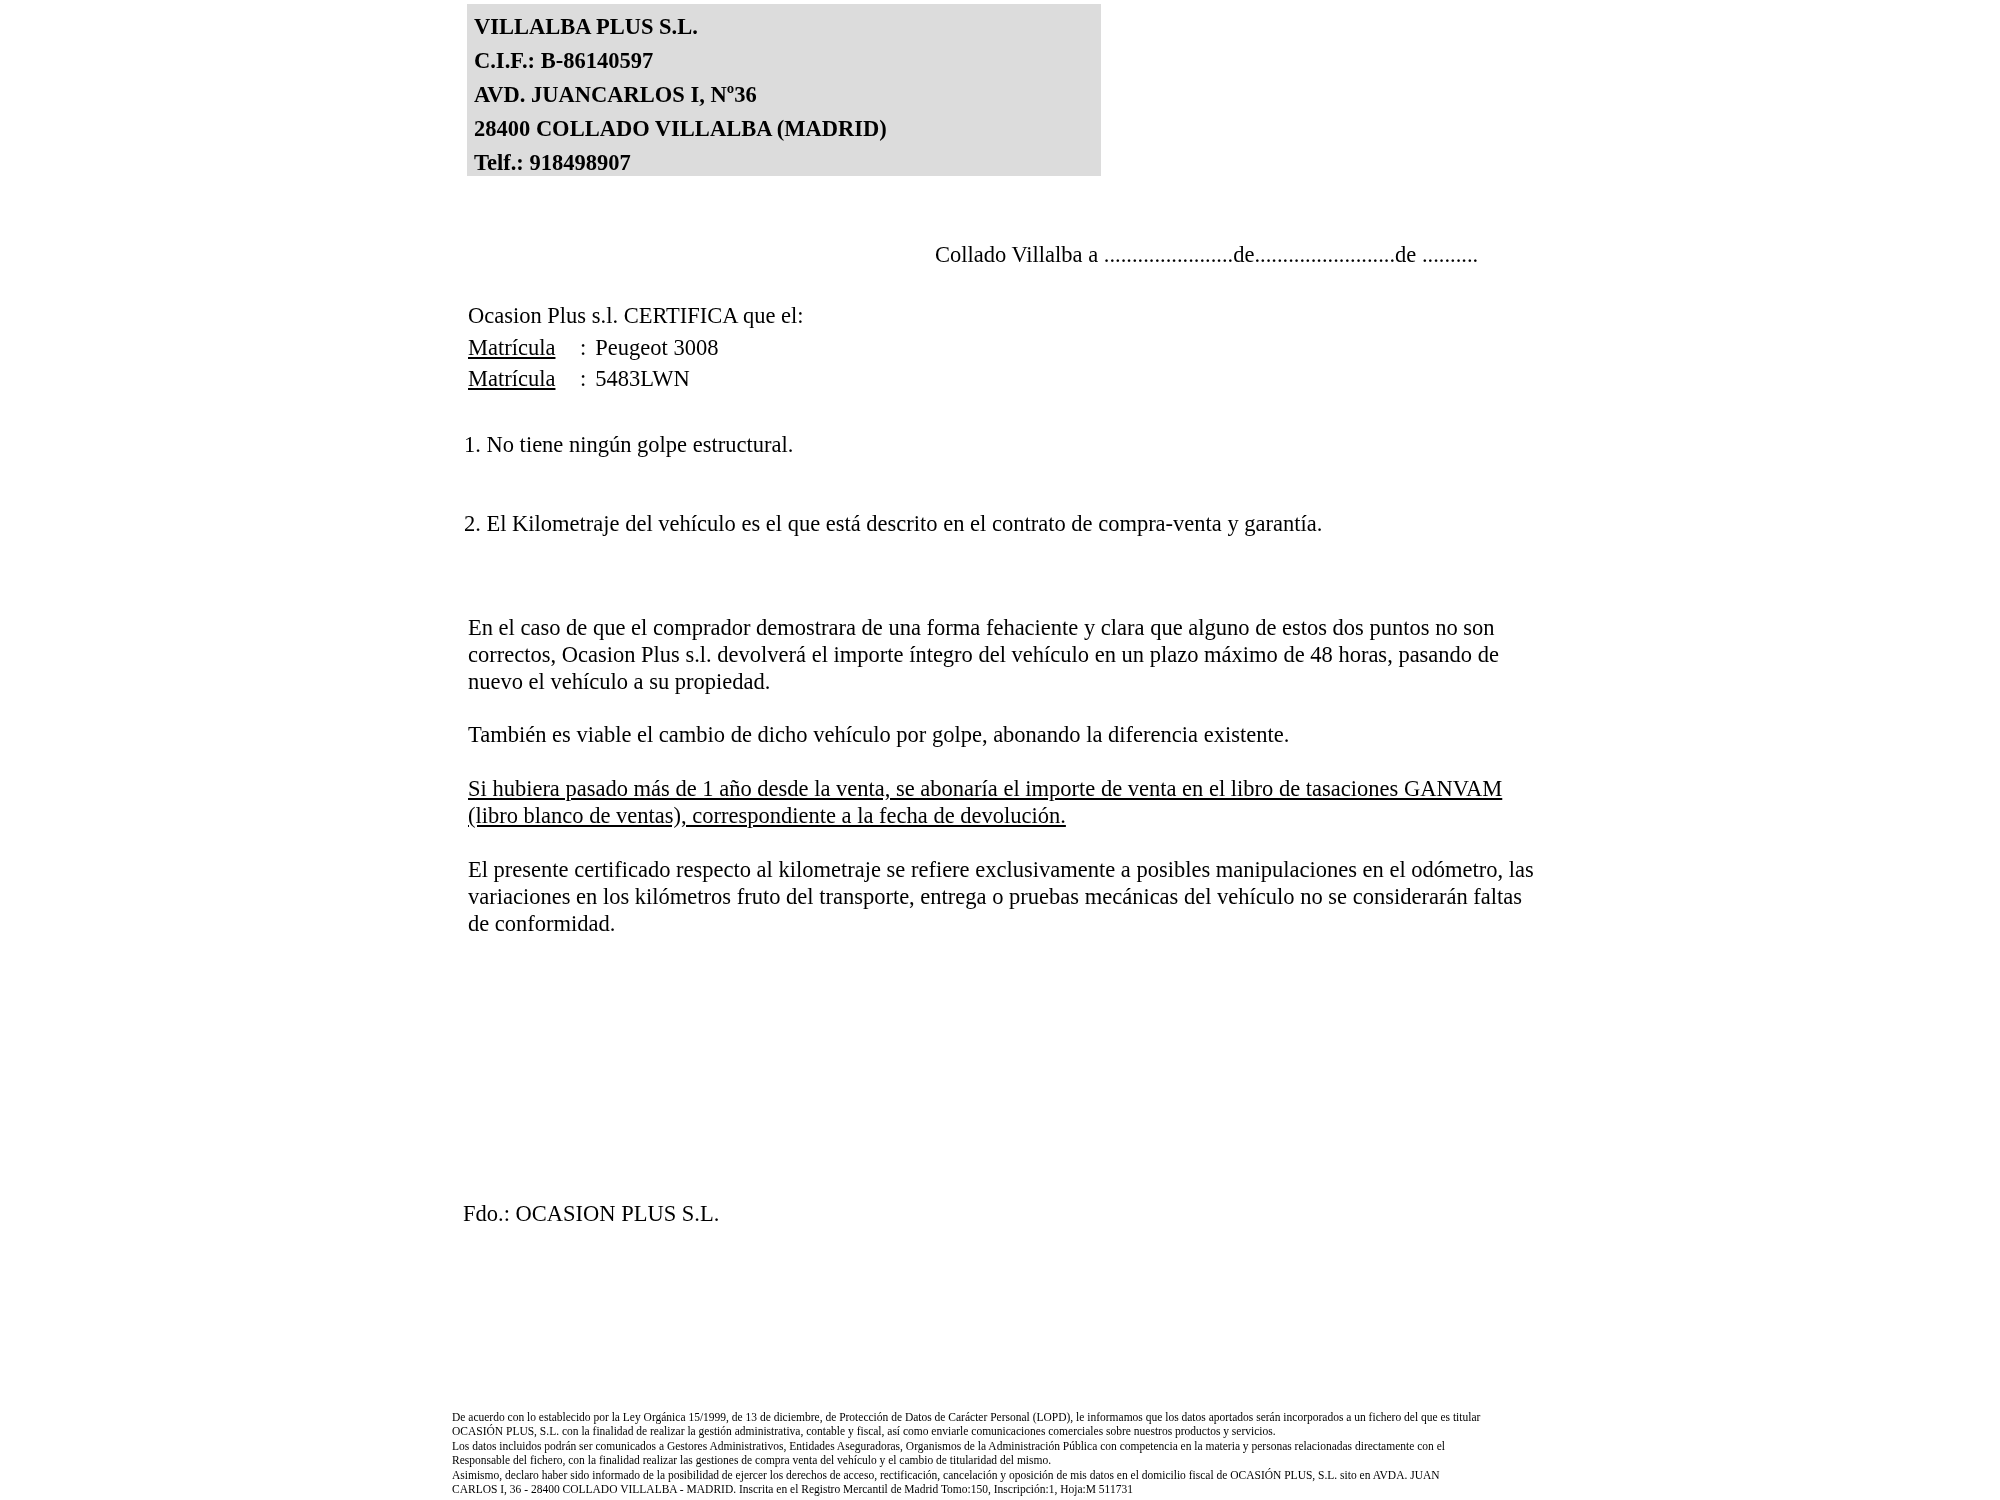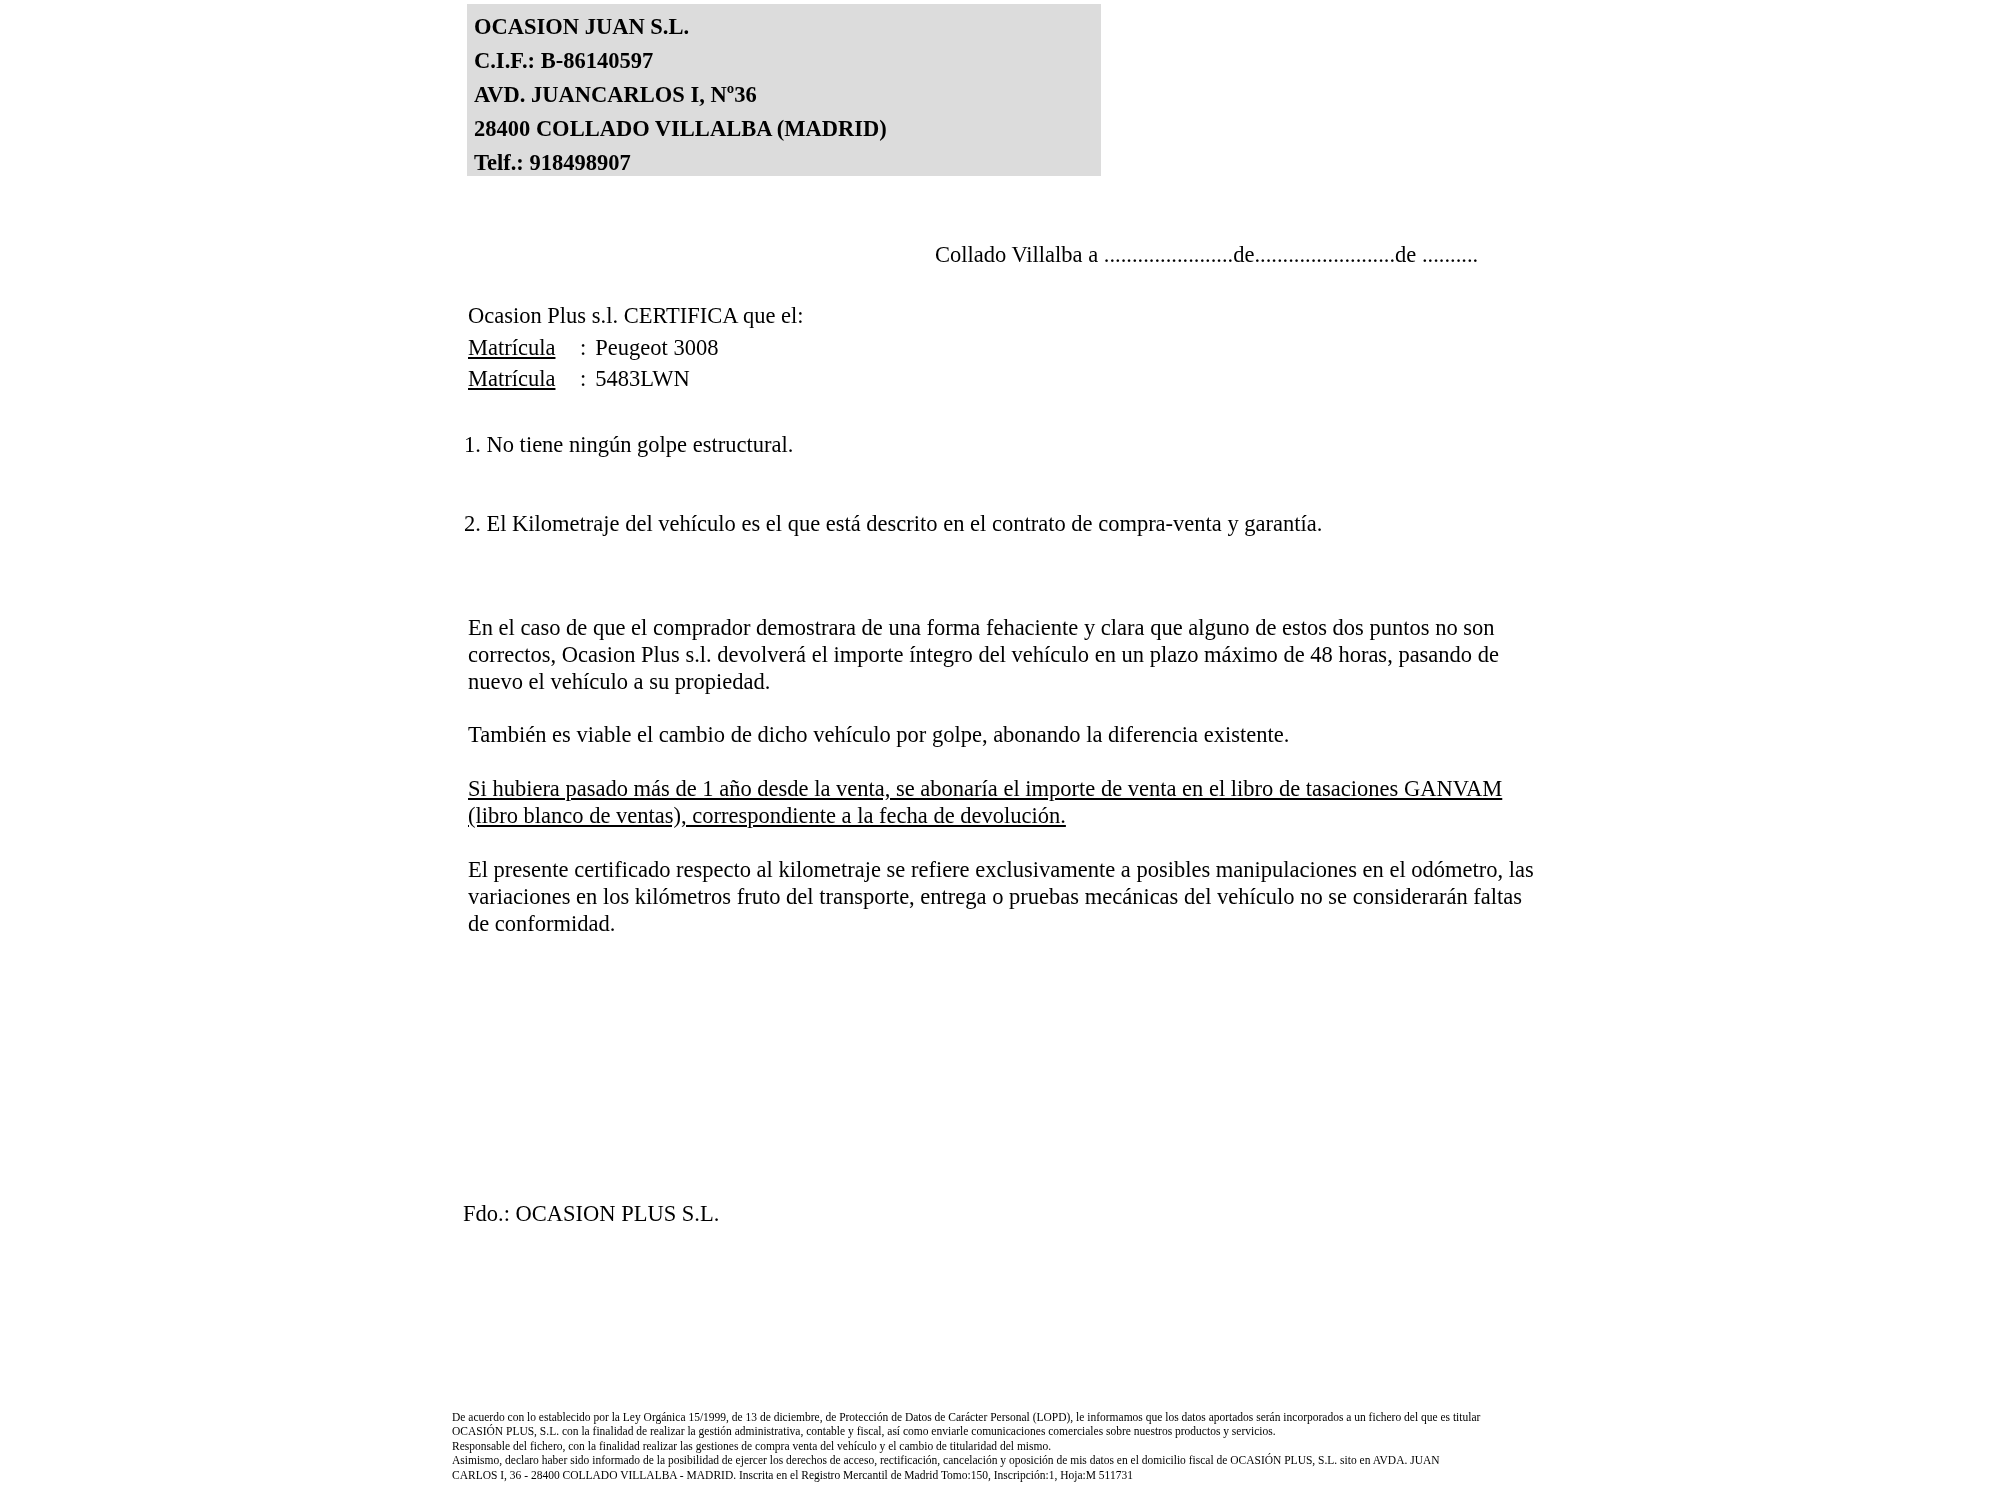--- a/index.html
+++ b/index.html
@@ -103,21 +103,21 @@
     line-height: 14.4px;
   }
   .legal-footer div { white-space: nowrap; }
 </style>
 </head>
 <body>
 
 <div id="page">
 
   <div class="header-box">
-    <div>OCASION JUAN S.L.</div>
+    <div>VILLALBA PLUS S.L.</div>
     <div>C.I.F.: B-86140597</div>
     <div>AVD. JUANCARLOS I, Nº36</div>
     <div>28400 COLLADO VILLALBA (MADRID)</div>
     <div>Telf.: 918498907</div>
   </div>
 
   <div class="date-line">Collado Villalba a .......................de.........................de ..........</div>
 
   <div class="certify-intro">Ocasion Plus s.l. CERTIFICA que el:</div>
 
@@ -135,18 +135,19 @@
   <div class="para pa1">En el caso de que el comprador demostrara de una forma fehaciente y clara que alguno de estos dos puntos no son correctos, Ocasion Plus s.l. devolverá el importe íntegro del vehículo en un plazo máximo de 48 horas, pasando de nuevo el vehículo a su propiedad.</div>
   <div class="para pa2">También es viable el cambio de dicho vehículo por golpe, abonando la diferencia existente.</div>
   <div class="para pa3">Si hubiera pasado más de 1 año desde la venta, se abonaría el importe de venta en el libro de tasaciones GANVAM (libro blanco de ventas), correspondiente a la fecha de devolución.</div>
   <div class="para pa4">El presente certificado respecto al kilometraje se refiere exclusivamente a posibles manipulaciones en el odómetro, las variaciones en los kilómetros fruto del transporte, entrega o pruebas mecánicas del vehículo no se considerarán faltas de conformidad.</div>
 
   <div class="signature">Fdo.: OCASION PLUS S.L.</div>
 
   <div class="legal-footer">
     <div>De acuerdo con lo establecido por la Ley Orgánica 15/1999, de 13 de diciembre, de Protección de Datos de Carácter Personal (LOPD), le informamos que los datos aportados serán incorporados a un fichero del que es titular</div>
     <div>OCASIÓN PLUS, S.L. con la finalidad de realizar la gestión administrativa, contable y fiscal, así como enviarle comunicaciones comerciales sobre nuestros productos y servicios.</div>
+    <div>Los datos incluidos podrán ser comunicados a Gestores Administrativos, Entidades Aseguradoras, Organismos de la Administración Pública con competencia en la materia y personas relacionadas directamente con el</div>
     <div>Responsable del fichero, con la finalidad realizar las gestiones de compra venta del vehículo y el cambio de titularidad del mismo.</div>
     <div>Asimismo, declaro haber sido informado de la posibilidad de ejercer los derechos de acceso, rectificación, cancelación y oposición de mis datos en el domicilio fiscal de OCASIÓN PLUS, S.L. sito en AVDA. JUAN</div>
     <div>CARLOS I, 36 - 28400 COLLADO VILLALBA - MADRID. Inscrita en el Registro Mercantil de Madrid Tomo:150, Inscripción:1, Hoja:M 511731</div>
   </div>
 
 </div>
 
 </body></html>

